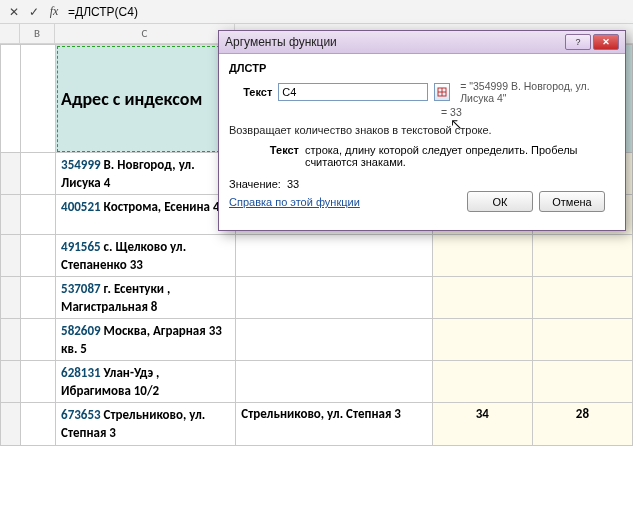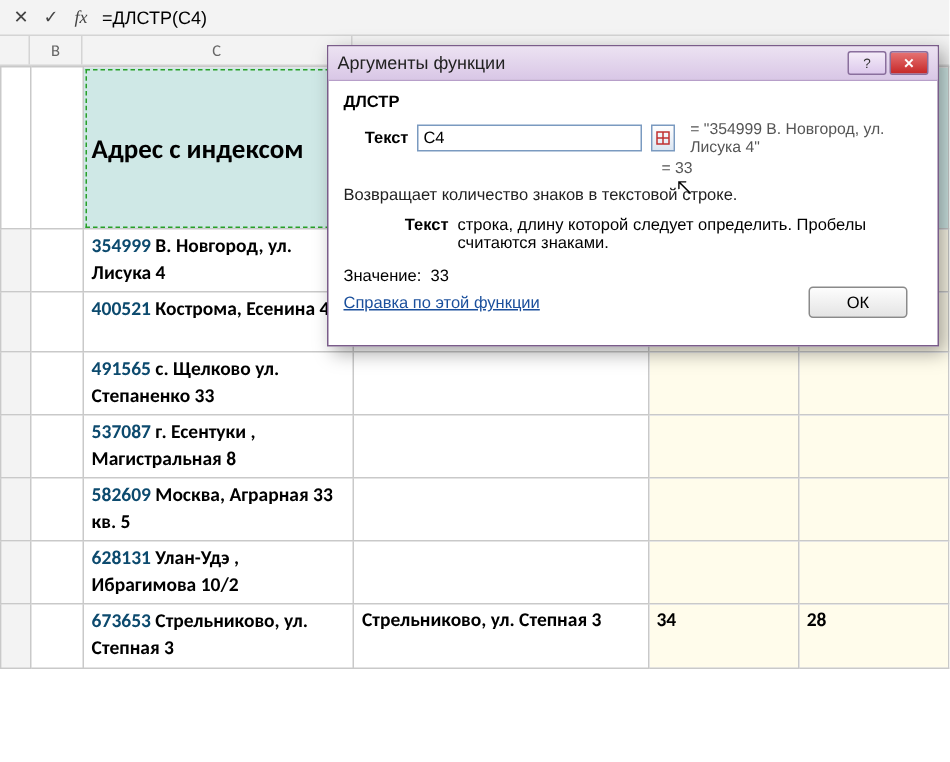--- a/index.html
+++ b/index.html
@@ -90,21 +90,21 @@
   tr.hdr td.col-b, tr.hdr td.col-rowhdr { background:#fff; font-weight:normal; }
   
   tr.hdr td.col-c {
     outline: 1.5px dashed #28a028;
     outline-offset: -2px;
   }
   tr.data td.col-c .zip { color: #0c4a6e; font-weight: bold; }
   tr.data td.col-c .addr { color: #000; font-weight: bold; }
   tr.data td.col-c { line-height: 1.35; }
   tr.data td.col-d { font-weight: bold; }
-  tr.data td.col-e, tr.data td.col-f { background: #fffceb; font-weight: bold; text-align:left; }
+  tr.data td.col-e, tr.data td.col-f { background: #fffceb; font-weight: bold; text-align:center; }
   tr.data td.col-e.formula { text-align:left; font-weight:bold; }
   tr.data { height: 40px; }
 
   
   .dialog {
     position: absolute;
     left: 218px;
     top: 30px;
     width: 408px;
     background: #fff;
@@ -307,18 +307,19 @@
       <div class="pn">Текст</div>
       <div class="pd">строка, длину которой следует определить. Пробелы считаются знаками.</div>
     </div>
     <div class="value">
       <span>Значение:</span>&nbsp;&nbsp;<span>33</span>
     </div>
     <div class="footer-area">
       <span class="helplink">Справка по этой функции</span>
       <div class="btnrow">
         <button class="btn">ОК</button>
+        <button class="btn">Отмена</button>
       </div>
     </div>
   </div>
 </div>
 
 <div class="cursor">↖</div>
 
 </body></html>

